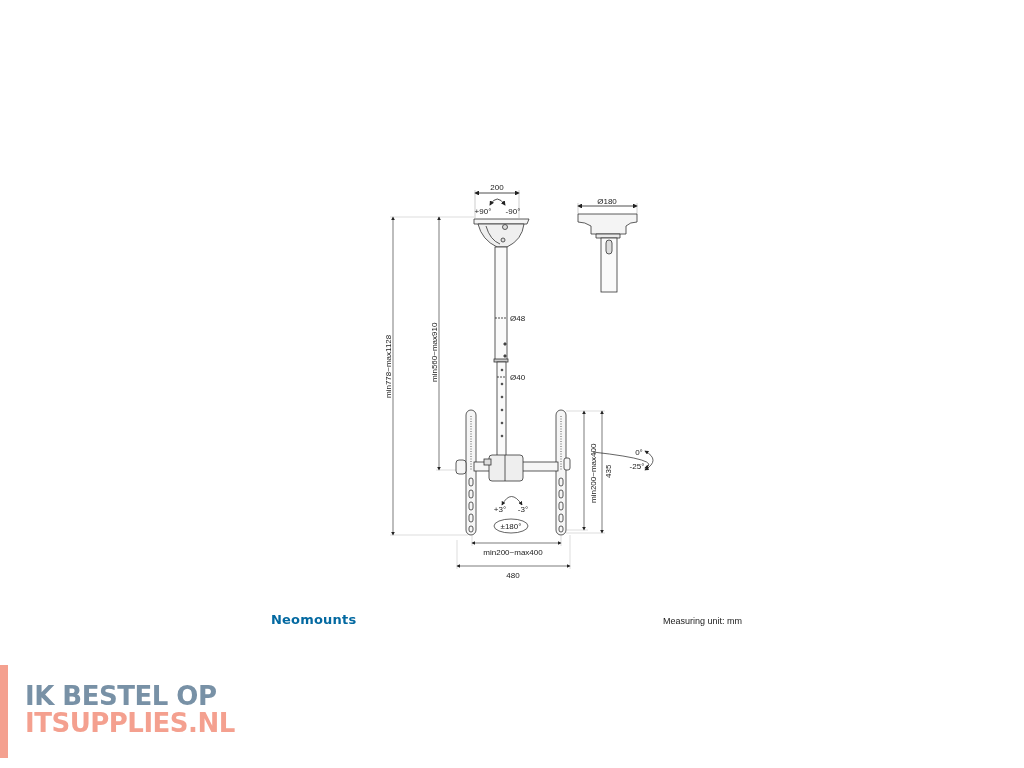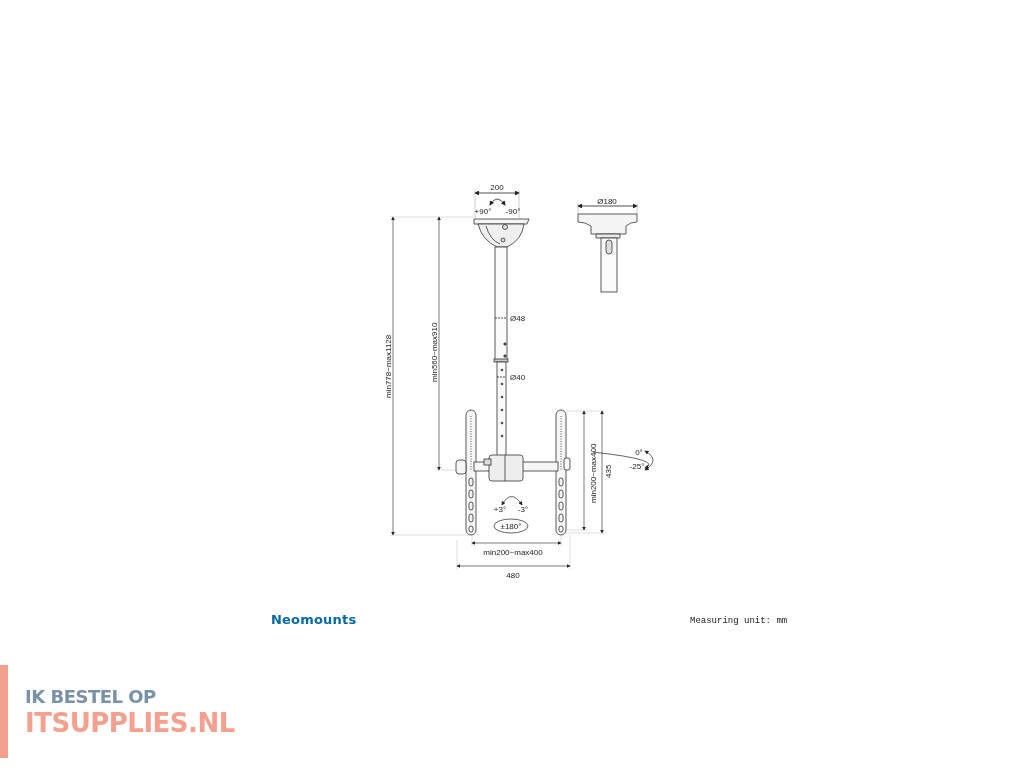--- a/index.html
+++ b/index.html
@@ -3,25 +3,25 @@
   <meta charset="utf-8">
   <style>
     html, body { margin: 0; padding: 0; background: #ffffff; }
     body { width: 1024px; height: 768px; position: relative; overflow: hidden;
            font-family: "Liberation Sans", sans-serif; }
     #drawing { position: absolute; left: 0; top: 0; width: 1024px; height: 768px; }
     .dim-text { font-family: "Liberation Sans", sans-serif; font-size: 8px; fill: #1a1a1a; }
     .brand { position: absolute; left: 271px; top: 612px; font-size: 13px; font-weight: bold;
              color: #0369a1; letter-spacing: 0.2px; font-family: "DejaVu Sans", sans-serif; }
     .unit { position: absolute; left: 663px; top: 616px; font-size: 9px; color: #1a1a1a;
-            font-family: Liberation Mono, monospace; margin-left: 27px; }
+            font-family: Liberation Sans, sans-serif; }
     .logo-bar { position: absolute; left: 0; top: 665px; width: 8px; height: 93px; background: #f4a08f; }
     .logo { position: absolute; left: 25px; top: 683px; font-family: "DejaVu Sans", sans-serif;
             font-weight: bold; line-height: 27px; letter-spacing: -0.5px; }
-    .logo .l1 { font-size: 18px; color: #7891a6; display: block; }
+    .logo .l1 { font-size: 26px; color: #7891a6; display: block; }
     .logo .l2 { font-size: 26px; color: #f4a08f; display: block; }
   </style>
 </head>
 <body>
 
 <svg id="drawing" viewBox="0 0 1024 768" xmlns="http://www.w3.org/2000/svg">
   <defs>
     <marker id="arr" markerWidth="6" markerHeight="6" refX="5" refY="3" orient="auto-start-reverse">
       <path d="M0,0 L6,3 L0,6 z" fill="#222"></path>
     </marker>

